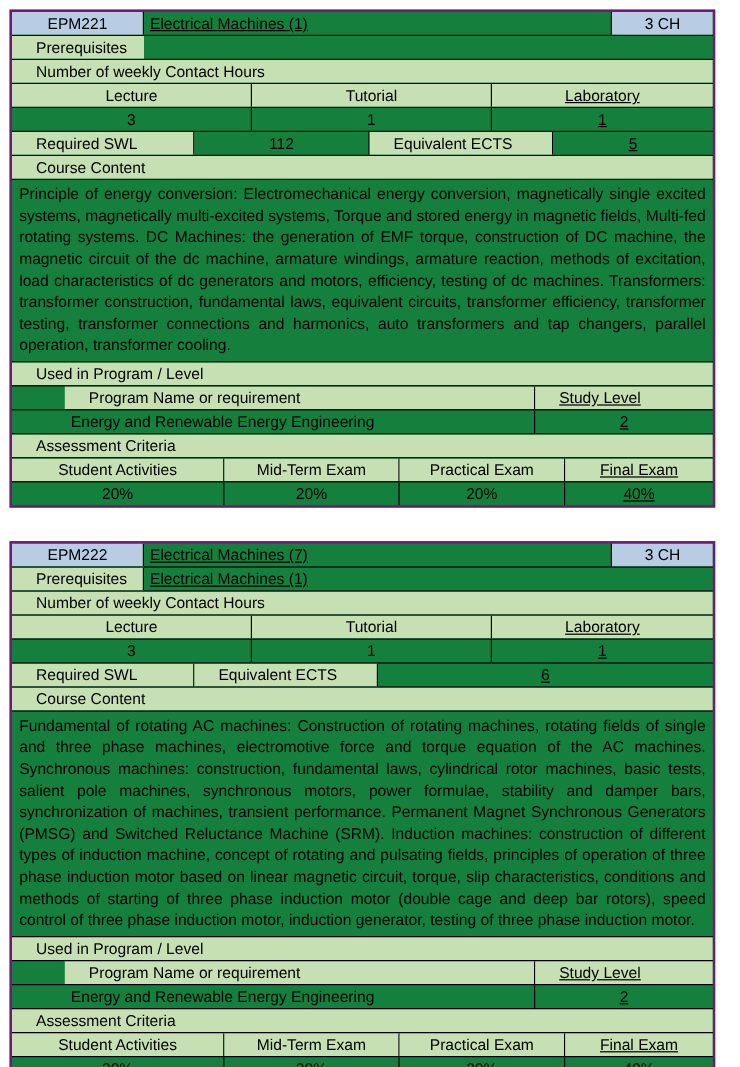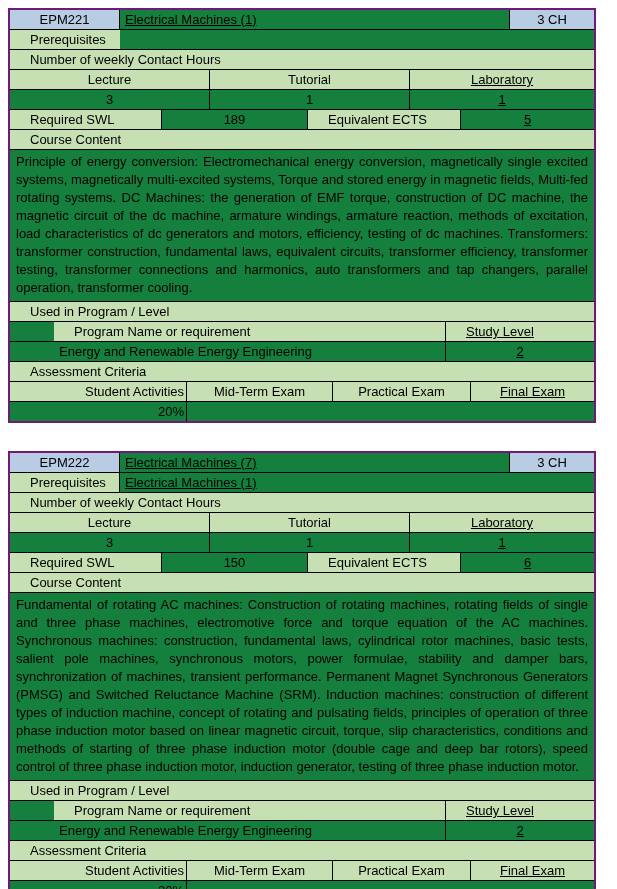--- a/index.html
+++ b/index.html
@@ -18,21 +18,21 @@
     background: #15803d;
   }
   .course-table + .course-table { margin-top: 28px; }
   .row {
     display: flex;
     border-bottom: 1px solid #000;
     height: 19px;
     line-height: 19px;
     overflow: hidden;
   }
-  .row:last-child { border-bottom: none; flex-direction: column; }
+  .row:last-child { border-bottom: none; }
   .cell {
     box-sizing: border-box;
     border-right: 1px solid #000;
     padding: 0 5px;
     white-space: nowrap;
     overflow: hidden;
     flex: 0 0 auto;
   }
   .cell:last-child { border-right: none; }
   .grow { flex: 1 1 auto; text-decoration: underline; }
@@ -41,21 +41,21 @@
   .center { text-align: center; padding: 0 2px; }
   .full { flex: 1 1 auto; }
   
   .w-code   { width: 110px; }
   .w-ch     { width: 84px;  }
   .w-third  { width: 200px; }
   .w-swl    { width: 152px; }
   .w-swlval { width: 146px; }
   .w-ects   { width: 153px; }
   .w-prog   { width: 392px; margin-left: 44px; }
-  .w-a1 { width: 177px; text-align: right; }
+  .w-a1 { width: 177px; }
   .w-a2 { width: 146px; }
   .w-a3 { width: 138px; }
   .content-row {
     border-bottom: 1px solid #000;
   }
   .content-cell {
     padding: 3px 6px 4px 6px;
     text-align: justify;
     line-height: 18px;
     font-size: 13px;
@@ -81,21 +81,21 @@
     <div class="cell green center w-third">Tutorial</div>
     <div class="cell green center grow">Laboratory</div>
   </div>
   <div class="row">
     <div class="cell center w-third">3</div>
     <div class="cell center w-third">1</div>
     <div class="cell center grow">1</div>
   </div>
   <div class="row">
     <div class="cell green w-swl">Required SWL</div>
-    <div class="cell center w-swlval">189</div>
+    <div class="cell center w-swlval">112</div>
     <div class="cell green w-ects">Equivalent ECTS</div>
     <div class="cell center grow">5</div>
   </div>
   <div class="row">
     <div class="cell green full">Course Content</div>
   </div>
   <div class="content-row">
     <div class="content-cell">Principle of energy conversion: Electromechanical energy conversion, magnetically single excited systems, magnetically multi-excited systems, Torque and stored energy in magnetic fields, Multi-fed rotating systems. DC Machines: the generation of EMF torque, construction of DC machine, the magnetic circuit of the dc machine, armature windings, armature reaction, methods of excitation, load characteristics of dc generators and motors, efficiency, testing of dc machines. Transformers: transformer construction, fundamental laws, equivalent circuits, transformer efficiency, transformer testing, transformer connections and harmonics, auto transformers and tap changers, parallel operation, transformer cooling.</div>
   </div>
   <div class="row">
@@ -144,21 +144,20 @@
     <div class="cell green center w-third">Tutorial</div>
     <div class="cell green center grow">Laboratory</div>
   </div>
   <div class="row">
     <div class="cell center w-third">3</div>
     <div class="cell center w-third">1</div>
     <div class="cell center grow">1</div>
   </div>
   <div class="row">
     <div class="cell green w-swl">Required SWL</div>
-    <div class="cell center w-swlval">150</div>
     <div class="cell green w-ects">Equivalent ECTS</div>
     <div class="cell center grow">6</div>
   </div>
   <div class="row">
     <div class="cell green full">Course Content</div>
   </div>
   <div class="content-row">
     <div class="content-cell">Fundamental of rotating AC machines: Construction of rotating machines, rotating fields of single and three phase machines, electromotive force and torque equation of the AC machines. Synchronous machines: construction, fundamental laws, cylindrical rotor machines, basic tests, salient pole machines, synchronous motors, power formulae, stability and damper bars, synchronization of machines, transient performance. Permanent Magnet Synchronous Generators (PMSG) and Switched Reluctance Machine (SRM). Induction machines: construction of different types of induction machine, concept of rotating and pulsating fields, principles of operation of three phase induction motor based on linear magnetic circuit, torque, slip characteristics, conditions and methods of starting of three phase induction motor (double cage and deep bar rotors), speed control of three phase induction motor, induction generator, testing of three phase induction motor.</div>
   </div>
   <div class="row">

